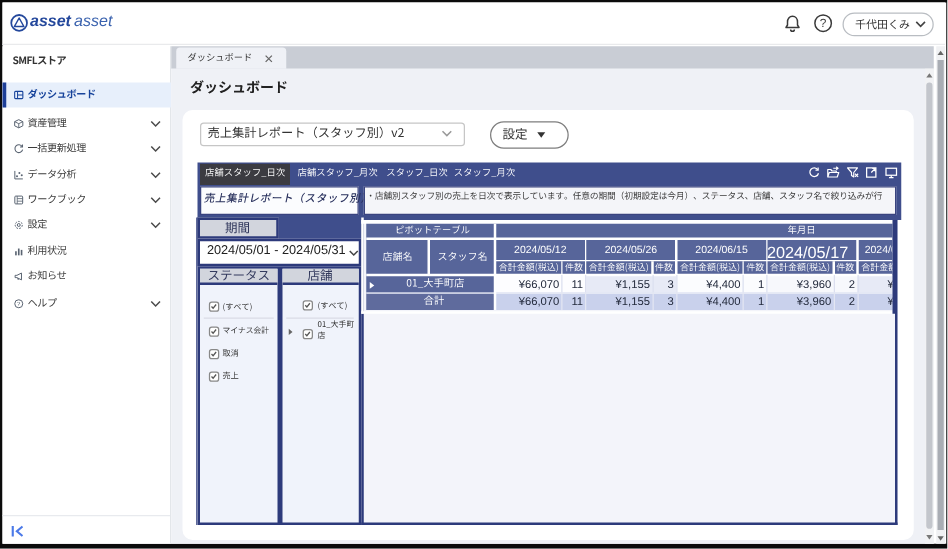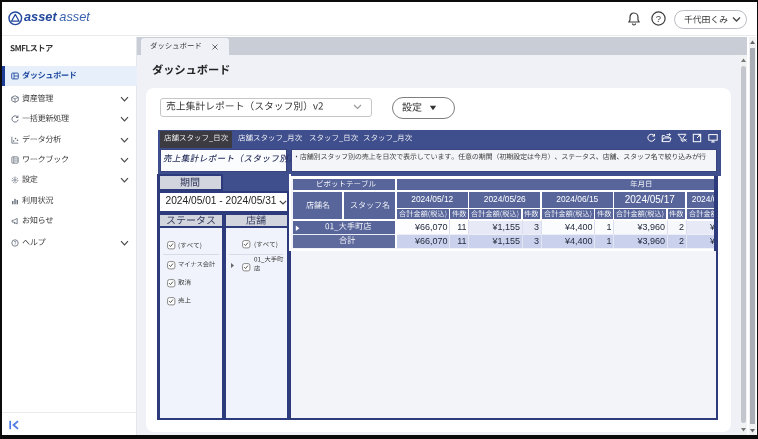--- a/index.html
+++ b/index.html
@@ -345,21 +345,21 @@
 <div style="position:absolute;left:594.0px;top:234.1px;width:1px;height:14.4px;background:#E3E6F2"></div>
 <div style="position:absolute;left:613.0px;top:219.9px;width:1px;height:14.2px;background:#DCDFEF"></div>
 <div style="position:absolute;left:613.0px;top:234.1px;width:1px;height:14.4px;background:#E3E6F2"></div>
 <div style="position:absolute;left:666.5px;top:219.9px;width:1px;height:14.2px;background:#DCDFEF"></div>
 <div style="position:absolute;left:666.5px;top:234.1px;width:1px;height:14.4px;background:#E3E6F2"></div>
 <div style="position:absolute;left:685.5px;top:219.9px;width:1px;height:14.2px;background:#DCDFEF"></div>
 <div style="position:absolute;left:685.5px;top:234.1px;width:1px;height:14.4px;background:#E3E6F2"></div>
 <div style="position:absolute;left:396px;top:195.4px;width:72.5px;text-align:center;font-family:'Liberation Sans',sans-serif;font-size:8.4px;color:#fff;line-height:1">2024/05/12</div>
 <div style="position:absolute;left:468.5px;top:195.4px;width:72.5px;text-align:center;font-family:'Liberation Sans',sans-serif;font-size:8.4px;color:#fff;line-height:1">2024/05/26</div>
 <div style="position:absolute;left:541px;top:195.4px;width:72.5px;text-align:center;font-family:'Liberation Sans',sans-serif;font-size:8.4px;color:#fff;line-height:1">2024/06/15</div>
-<div style="position:absolute;left:613.5px;top:195.4px;width:72.5px;text-align:center;font-family:'Liberation Sans',sans-serif;font-size:10px;color:#fff;line-height:1">2024/05/17</div>
+<div style="position:absolute;left:613.5px;top:195.4px;width:72.5px;text-align:left;font-family:'Liberation Sans',sans-serif;font-size:13px;color:#fff;line-height:1">2024/05/17</div>
 <div style="position:absolute;left:686px;top:178.7px;width:28.4px;height:70px;overflow:hidden">
     <div style="position:absolute;left:0;top:16.7px;width:53.5px;text-align:center;font-family:'Liberation Sans',sans-serif;font-size:8.4px;color:#fff;line-height:1">2024/05/22</div>
   </div>
 <div style="font-family:'Liberation Sans',sans-serif;font-size:9px;color:#242B3D;line-height:1;text-align:right;position:absolute;left:396px;top:222.6px;width:51.5px">¥66,070</div>
 <div style="font-family:'Liberation Sans',sans-serif;font-size:9px;color:#242B3D;line-height:1;text-align:right;position:absolute;left:468.5px;top:222.6px;width:51.5px">¥1,155</div>
 <div style="font-family:'Liberation Sans',sans-serif;font-size:9px;color:#242B3D;line-height:1;text-align:right;position:absolute;left:541px;top:222.6px;width:51.5px">¥4,400</div>
 <div style="font-family:'Liberation Sans',sans-serif;font-size:9px;color:#242B3D;line-height:1;text-align:right;position:absolute;left:613.5px;top:222.6px;width:51.5px">¥3,960</div>
 <div style="position:absolute;left:686px;top:222.6px;width:28.4px;height:12px;overflow:hidden">
     <div style="font-family:'Liberation Sans',sans-serif;font-size:9px;color:#242B3D;line-height:1;text-align:right;position:absolute;left:0;top:0;width:51.5px">¥2,486</div>
   </div>

